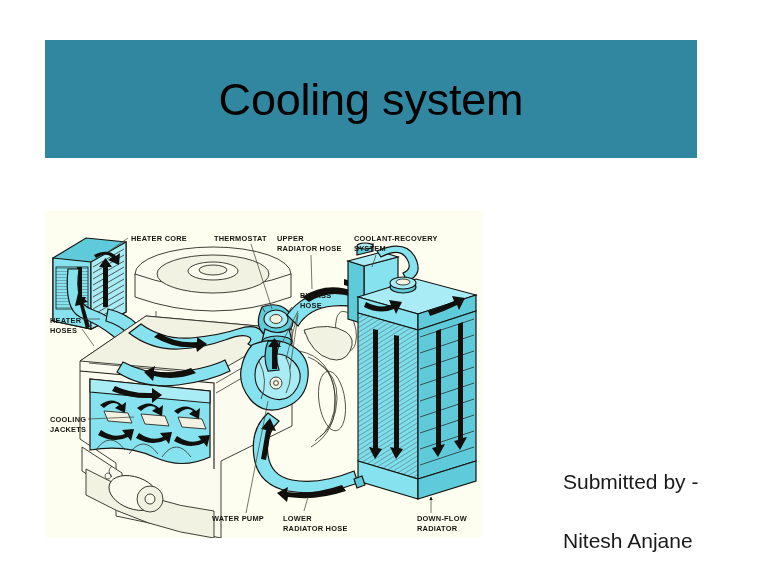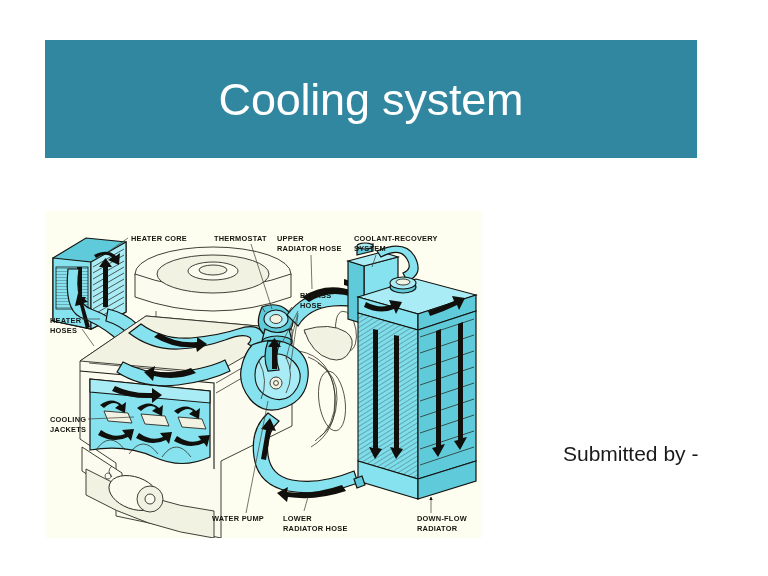--- a/index.html
+++ b/index.html
@@ -29,38 +29,39 @@
     height: 118px;
     background: #3287a0;
     display: flex;
     align-items: center;
     justify-content: center;
   }
   #title-text {
     font-family: "Liberation Sans", sans-serif;
     font-size: 45px;
     font-weight: 400;
-    color: #ffffff;
+    color: #000000;
     letter-spacing: -0.2px;
     line-height: 1;
     white-space: nowrap;
   }
   
   #submitted-block {
     position: absolute;
     left: 563px;
     top: 438px;
     width: 200px;
   }
   #submitted-block div {
     font-family: "Liberation Sans", sans-serif;
     font-size: 21px;
     color: #1a1a1a;
     line-height: 1.48;
     white-space: nowrap;
+    margin-top: 28px;
   }
   
   #diagram-figure {
     position: absolute;
     left: 46px;
     top: 211px;
     width: 436px;
     height: 242px;
     background: #fdfdf0;
   }
@@ -343,15 +344,16 @@
         <text class="lbl" x="371" y="310">DOWN-FLOW</text>
         <text class="lbl" x="371" y="320">RADIATOR</text>
         <path class="ldr" d="M385 302 L385 286" marker-end="url(#tip)"></path>
       </g>
 
     </svg>
   </div>
 
   <div id="submitted-block">
     <div>Submitted by -</div>
+    <div>Nitesh Anjane</div>
   </div>
 
 </div>
 
 </body></html>

